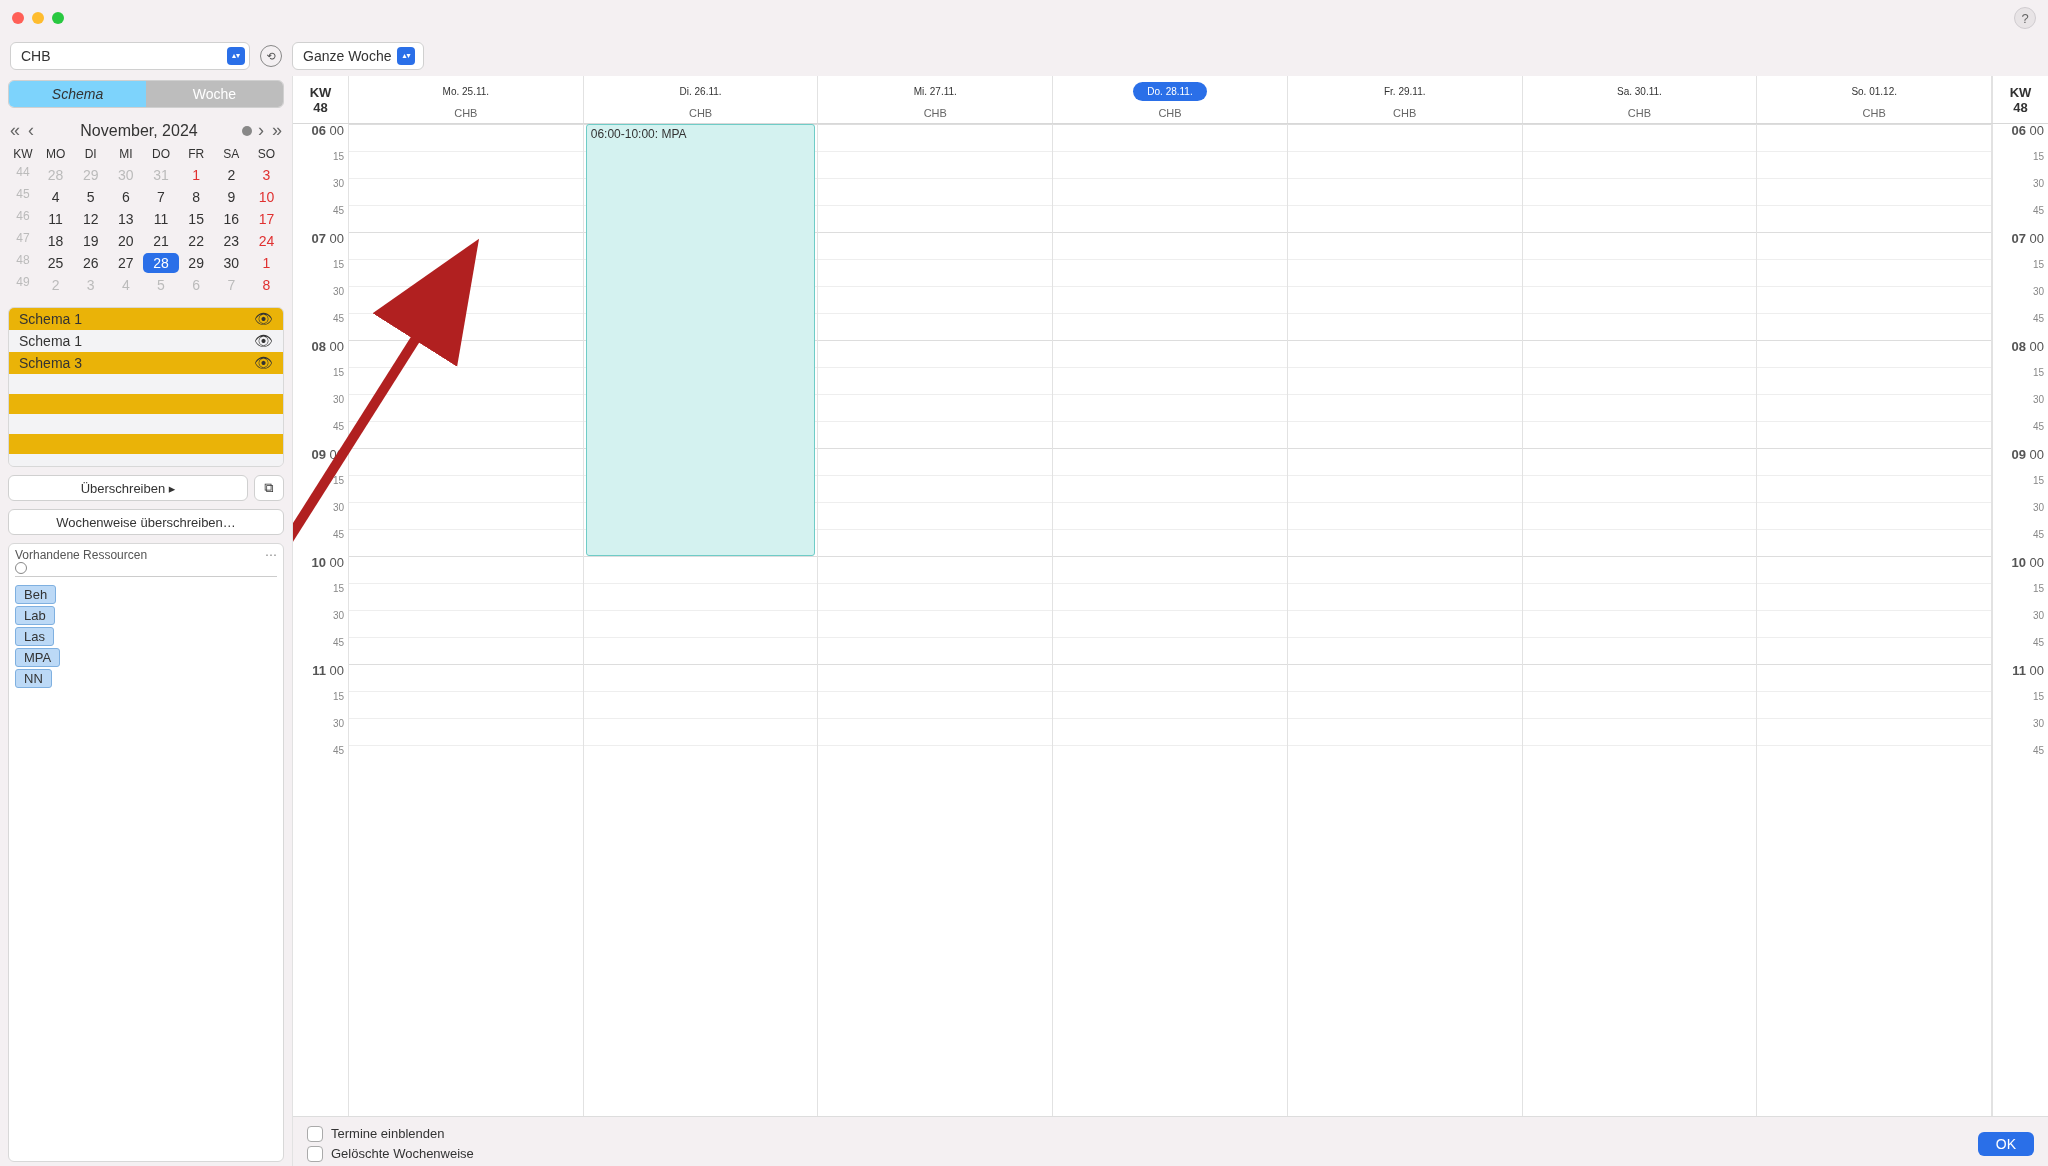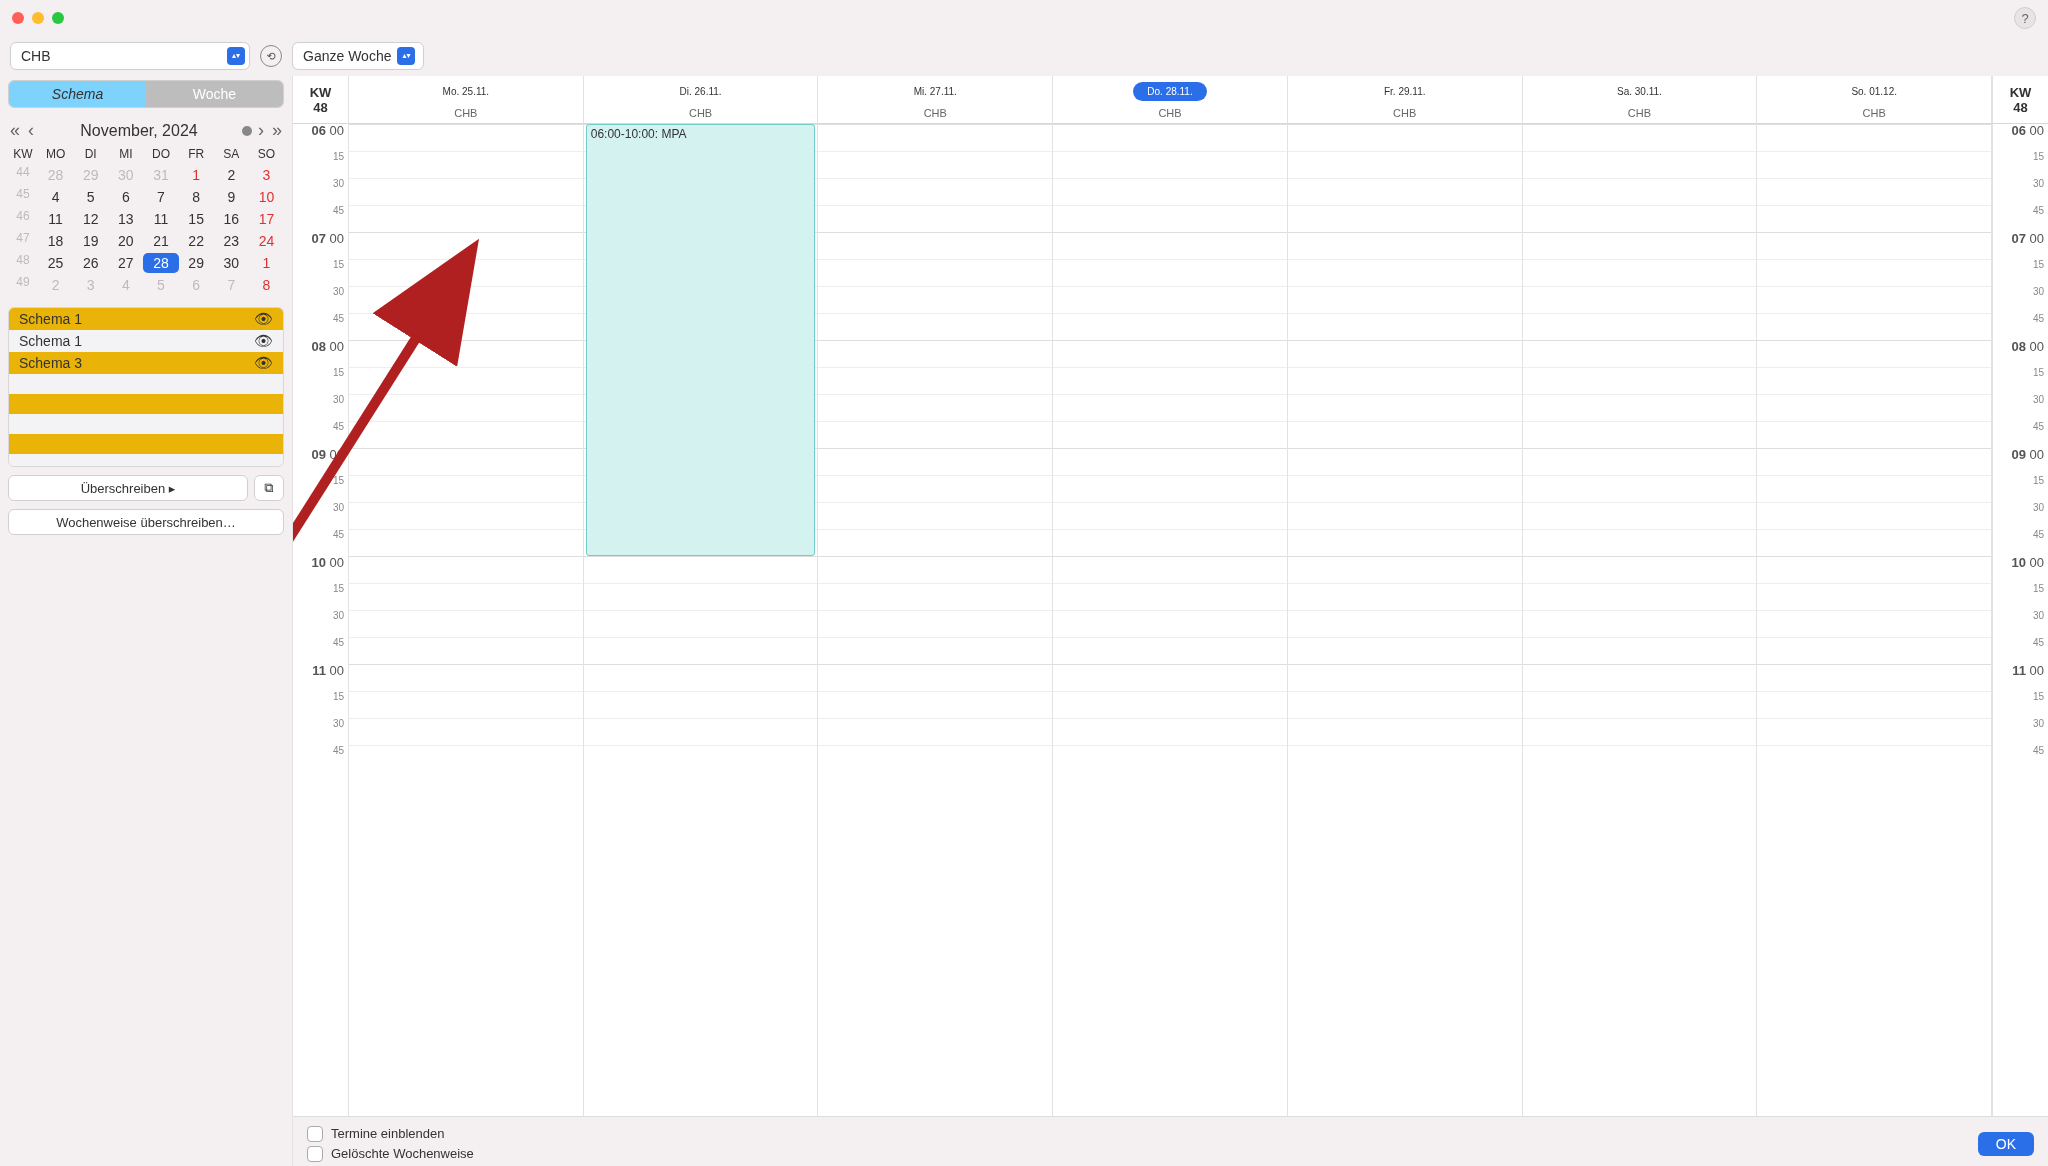--- a/index.html
+++ b/index.html
@@ -198,20 +198,35 @@
         <div class="row">&nbsp;</div>
         <div class="row">&nbsp;</div>
       </div>
 
     <div style="display:flex; gap:6px;">
       <div class="btn" style="flex:1">Überschreiben  ▸</div>
       <div class="btn" style="width:30px;padding:0">⧉</div>
     </div>
     <div class="btn">Wochenweise überschreiben…</div>
 
+    <div class="res-panel">
+      <div class="hdr">
+        <span>Vorhandene Ressourcen</span>
+        <span class="more">⋯</span>
+      </div>
+      <div class="radio"></div>
+      <div style="border-top:1px solid #ccc; margin:2px 0"></div>
+      <div class="res-items" id="res-items">
+          <div class="chip">Beh</div>
+          <div class="chip">Lab</div>
+          <div class="chip">Las</div>
+          <div class="chip">MPA</div>
+          <div class="chip">NN</div>
+        </div>
+    </div>
   </div>
 
   <div class="calarea">
     <div class="weekheader">
       <div class="kwcol">
         <span>KW</span>
         <span>48</span>
       </div>
       <div style="flex:1; display:flex" id="day-headers">
           <div class="daycol-h"><div class="date">Mo. 25.11.</div><div class="sub">CHB</div></div>

